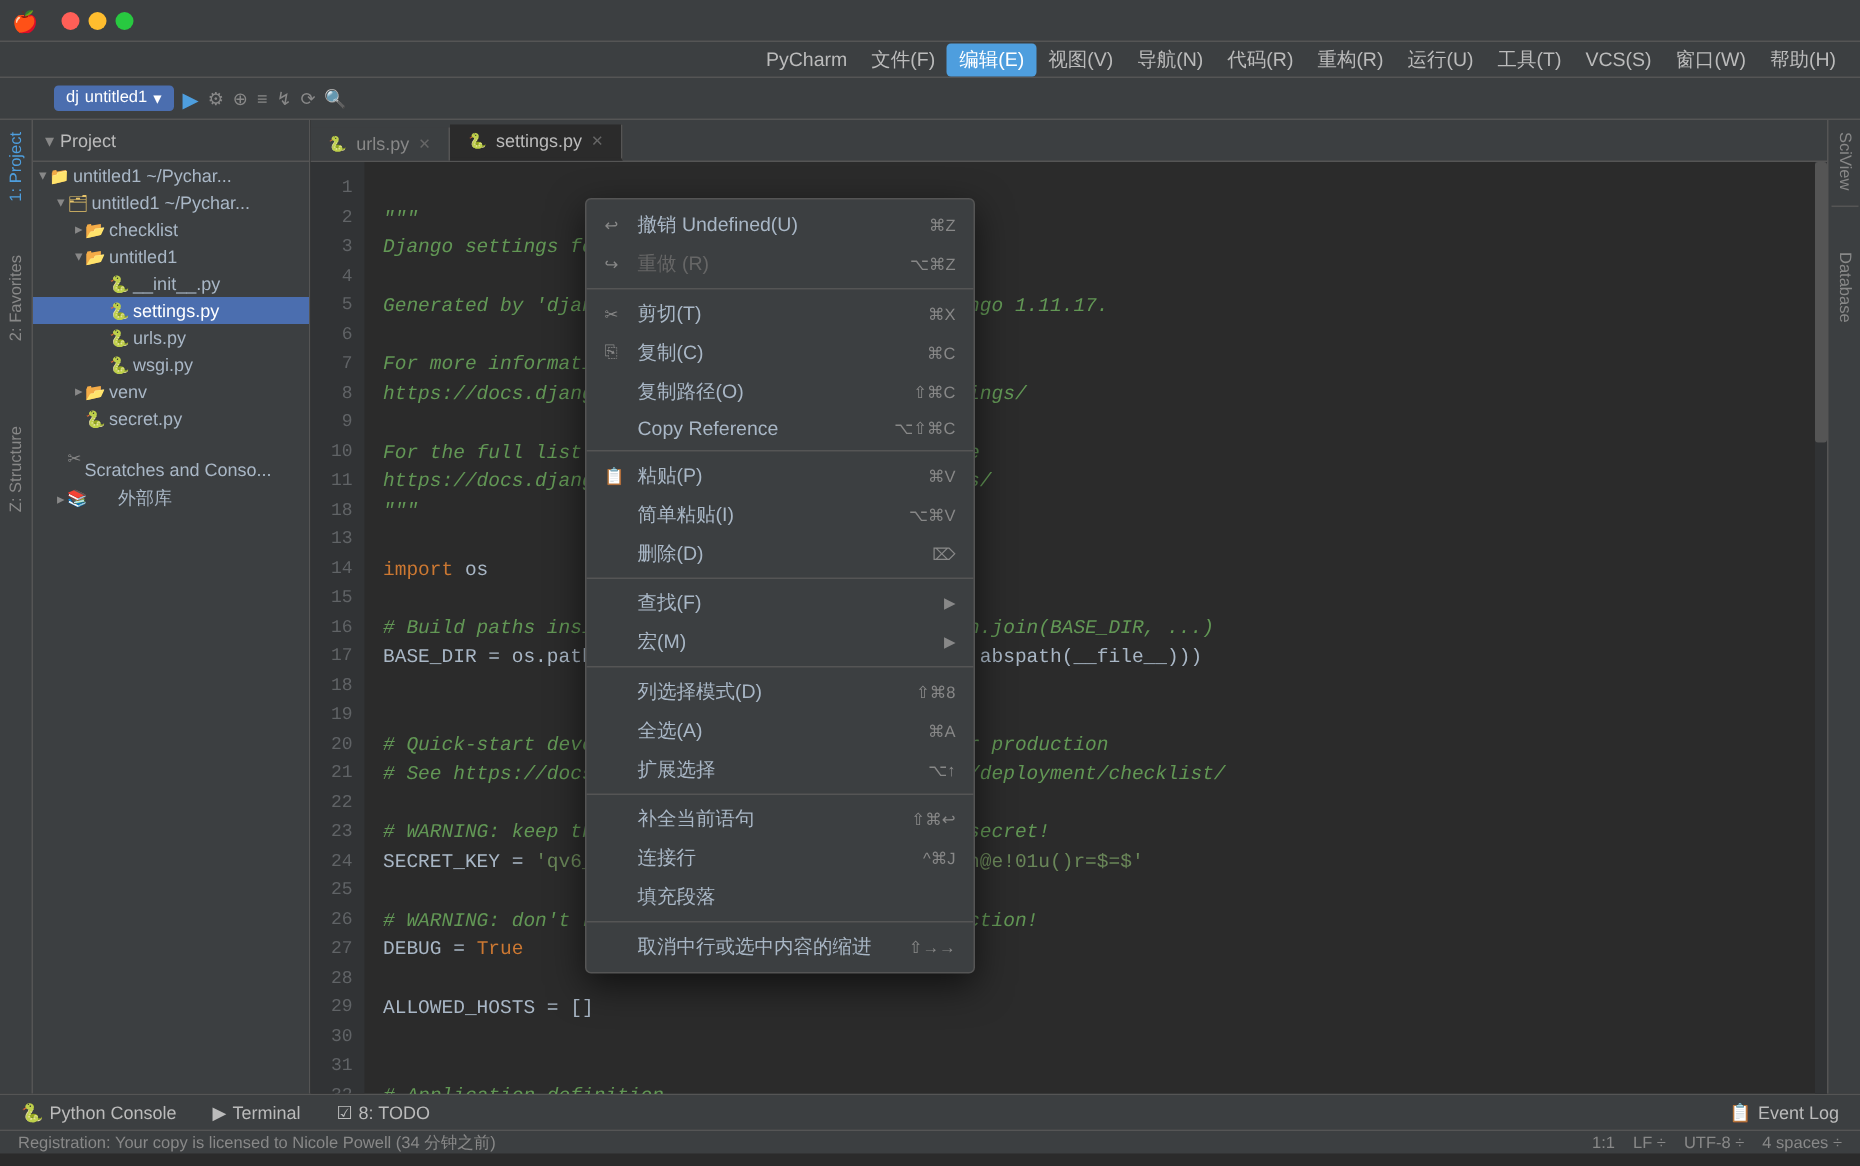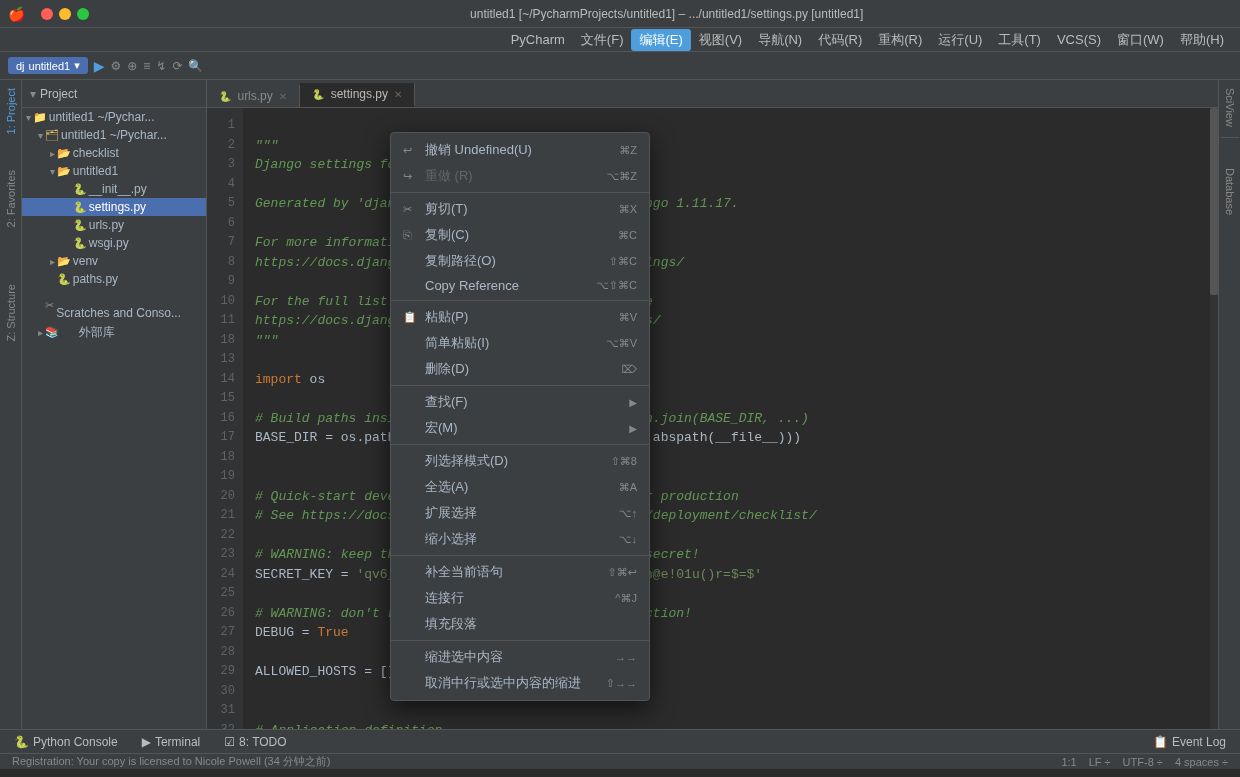--- a/index.html
+++ b/index.html
@@ -298,41 +298,40 @@
 </head>
 <body>
 
 <div class="titlebar">
   <span class="apple-logo">🍎</span>
   <div class="traffic-lights">
     <div class="traffic-light tl-close"></div>
     <div class="traffic-light tl-min"></div>
     <div class="traffic-light tl-max"></div>
   </div>
-  <span class="title-text">untitled1 [~/PycharmProjects/untitled1] – .../untitled1/settings.py [untitled1]</span>
 </div>
 
 <div class="menubar">
   <span class="menu-item">PyCharm</span>
   <span class="menu-item">文件(F)</span>
   <span class="menu-item active">编辑(E)</span>
   <span class="menu-item">视图(V)</span>
   <span class="menu-item">导航(N)</span>
   <span class="menu-item">代码(R)</span>
   <span class="menu-item">重构(R)</span>
   <span class="menu-item">运行(U)</span>
   <span class="menu-item">工具(T)</span>
   <span class="menu-item">VCS(S)</span>
   <span class="menu-item">窗口(W)</span>
   <span class="menu-item">帮助(H)</span>
 </div>
 
 <div class="editor-toolbar">
   <div style="display:flex;align-items:center;gap:6px;font-size:12px;color:#888;">
-    <span style="display:flex;align-items:center;gap:4px;padding:2px 8px;background:#4b6eaf;border-radius:3px;color:white;font-size:11px;">
+    <span style="display:flex;align-items:flex-start;gap:4px;padding:2px 8px;background:#4b6eaf;border-radius:3px;color:white;font-size:11px;margin-left:28px;">
       <span>dj</span>
       <span>untitled1</span>
       <span>▾</span>
     </span>
     <span style="color:#4e9ede;font-size:14px;">▶</span>
     <span style="color:#888;font-size:12px;">⚙</span>
     <span style="color:#888;font-size:12px;">⊕</span>
     <span style="color:#888;font-size:12px;">≡</span>
     <span style="color:#888;font-size:12px;">↯</span>
     <span style="color:#888;font-size:12px;">⟳</span>
@@ -415,21 +414,21 @@
         <span class="indent" style="width:24px;"></span>
         <span class="tree-arrow">▸</span>
         <span style="color:#e8c46a;font-size:11px;">📂</span>
         <span style="margin-left:2px;font-size:12px;"> venv</span>
       </div>
 
       <div class="tree-item">
         <span class="indent" style="width:24px;"></span>
         <span class="tree-arrow" style="visibility:hidden;">▸</span>
         <span style="color:#a9b7c6;font-size:11px;">🐍</span>
-        <span style="margin-left:2px;font-size:12px;"> paths.py</span>
+        <span style="margin-left:2px;font-size:12px;"> secret.py</span>
       </div>
 
       <div class="tree-item">
         <span class="indent" style="width:12px;"></span>
         <span class="tree-arrow" style="visibility:hidden;">▸</span>
         <span style="color:#888;font-size:11px;">✂</span>
         <span style="margin-left:2px;font-size:12px;margin-top:16px;"> Scratches and Conso...</span>
       </div>
 
       <div class="tree-item">
@@ -625,25 +624,20 @@
         <div class="dropdown-item">
           <span class="icon-space"></span>
           <span class="item-label">全选(A)</span>
           <span class="item-shortcut">⌘A</span>
         </div>
         <div class="dropdown-item">
           <span class="icon-space"></span>
           <span class="item-label">扩展选择</span>
           <span class="item-shortcut">⌥↑</span>
         </div>
-        <div class="dropdown-item">
-          <span class="icon-space"></span>
-          <span class="item-label">缩小选择</span>
-          <span class="item-shortcut">⌥↓</span>
-        </div>
 
         <div class="dropdown-separator"></div>
 
         <div class="dropdown-item">
           <span class="icon-space"></span>
           <span class="item-label">补全当前语句</span>
           <span class="item-shortcut">⇧⌘↩</span>
         </div>
         <div class="dropdown-item">
           <span class="icon-space"></span>
@@ -651,25 +645,20 @@
           <span class="item-shortcut">^⌘J</span>
         </div>
         <div class="dropdown-item">
           <span class="icon-space"></span>
           <span class="item-label">填充段落</span>
           <span class="item-shortcut"></span>
         </div>
 
         <div class="dropdown-separator"></div>
 
-        <div class="dropdown-item">
-          <span class="icon-space"></span>
-          <span class="item-label">缩进选中内容</span>
-          <span class="item-shortcut">→→</span>
-        </div>
         <div class="dropdown-item">
           <span class="icon-space"></span>
           <span class="item-label">取消中行或选中内容的缩进</span>
           <span class="item-shortcut">⇧→→</span>
         </div>
 
       </div>
     </div>
   </div>
 

